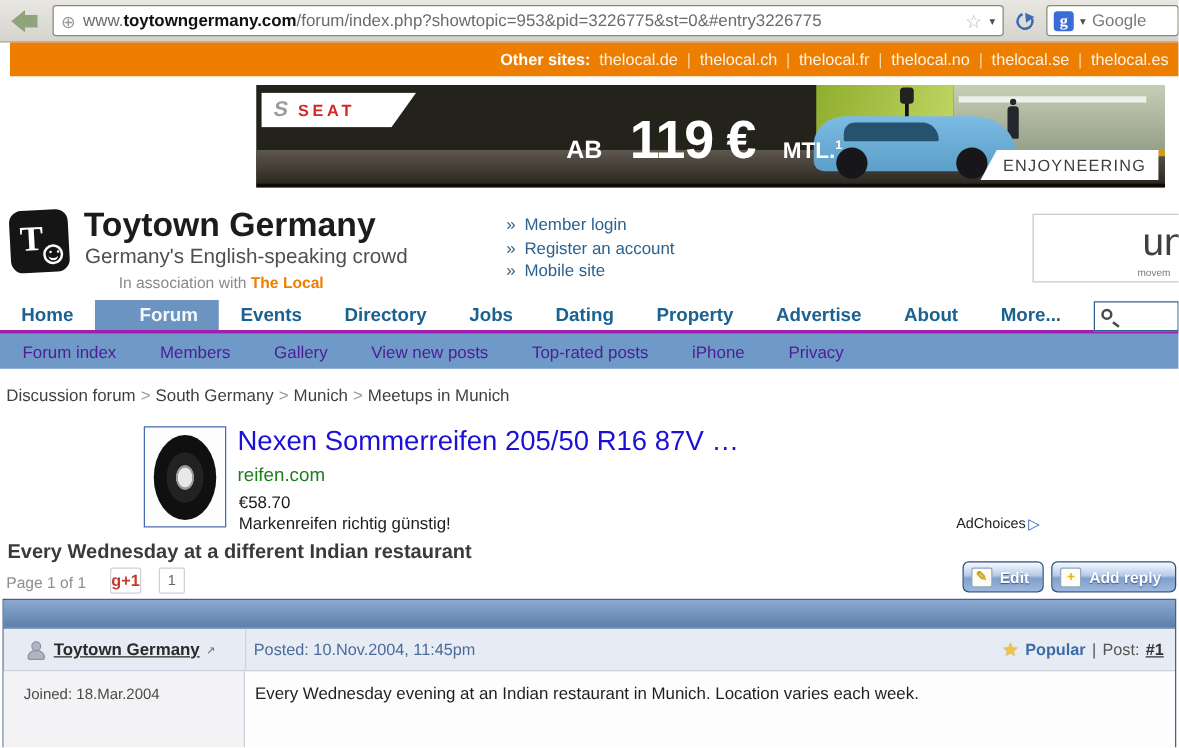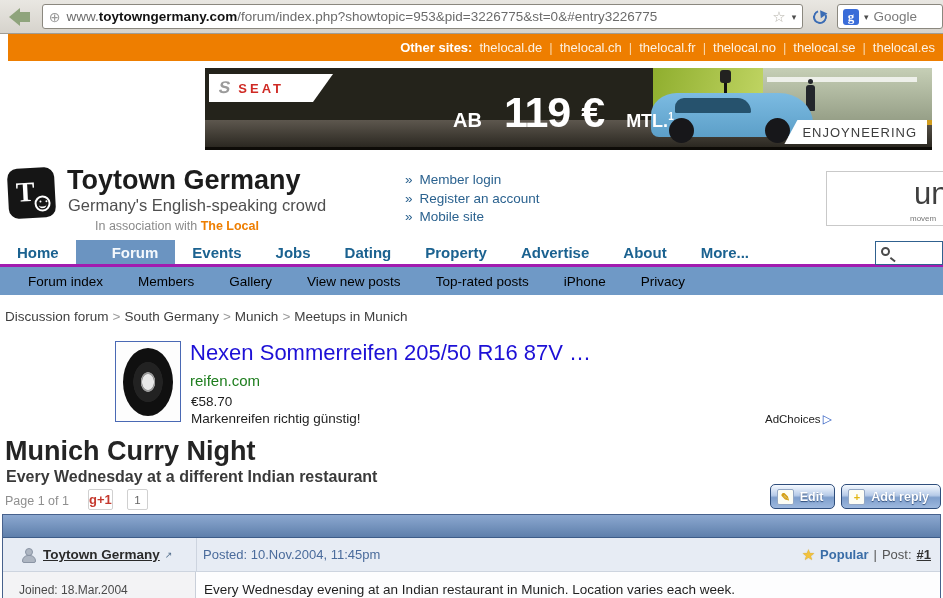--- a/index.html
+++ b/index.html
@@ -85,21 +85,21 @@
 
   
   .mainnav { position:relative; margin-top:3px; height:27px; border-bottom:3px solid #a21caf; display:flex; }
   .mainnav .item { display:flex; align-items:center; padding:0 17px; font-size:15px; font-weight:bold; color:#1b6290; cursor:pointer; }
   .mainnav .item.active { background:#6b94c1; color:#f4f8fc;padding-left:36px; }
   .nav-search { position:absolute; right:0; top:1px; width:68px; height:24px; background:#fff; border:1px solid #30618f; display:flex; align-items:center; padding-left:4px; cursor:text; }
   .mag { width:9px; height:9px; border:2px solid #4a4a4a; border-radius:50%; position:relative; margin:0 0 3px 1px; }
   .mag::after { content:""; position:absolute; left:8px; top:8px; width:6px; height:2px; background:#4a4a4a; transform:rotate(38deg); transform-origin:0 0; }
 
   
-  .subnav { height:28px; background:#6f99c6; display:flex; align-items:center; gap:35px; padding-left:28px; font-size:13.5px; color:#000000; }
+  .subnav { height:28px; background:#6f99c6; display:flex; align-items:center; gap:35px; padding-left:18px; font-size:13.5px; color:#4c1d95; }
   .subnav .sitem { cursor:pointer; white-space:nowrap; }
 
   
   .breadcrumb { margin:14px 0 0 5px; font-size:13.5px; color:#3f3f3f; height:18px; }
   .breadcrumb .sep { color:#9a9a9a; margin:0 4px; }
   .breadcrumb .crumb { cursor:pointer; }
 
   
   .gad { position:relative; margin-top:11px; height:92px; }
   .tirebox { position:absolute; left:115px; top:3px; width:66px; height:81px; border:1px solid #4a69b4; background:#fdfdfd;
@@ -241,20 +241,21 @@
     <div class="side-ad">
       <span class="big">un</span>
       <span class="small">movem</span>
     </div>
   </div>
 
   <div class="mainnav">
     <span class="item">Home</span>
     <span class="item active">Forum</span>
     <span class="item">Events</span>
+    <span class="item">Directory</span>
     <span class="item">Jobs</span>
     <span class="item">Dating</span>
     <span class="item">Property</span>
     <span class="item">Advertise</span>
     <span class="item">About</span>
     <span class="item">More...</span>
     <div class="nav-search">
       <span class="mag"></span>
     </div>
   </div>
@@ -280,21 +281,20 @@
     <div class="adtitle">Nexen Sommerreifen 205/50 R16 87V …</div>
     <div class="addomain">reifen.com</div>
     <div class="adprice">€58.70</div>
     <div class="addesc">Markenreifen richtig günstig!</div>
     <div class="adchoices">
       <span>AdChoices</span>
       <span class="tri">▷</span>
     </div>
   </div>
 
-  <div class="topic-title">Munich Curry Night</div>
   <div class="topic-sub">Every Wednesday at a different Indian restaurant</div>
 
   <div class="pagerow">
     <span class="pageinfo">Page 1 of 1</span>
     <span class="gplus">g+1</span>
     <span class="gplus-count">1</span>
     <div class="btns">
       <div class="ipb-btn">
         <span class="btn-ic">✎</span>
         <span>Edit</span>

